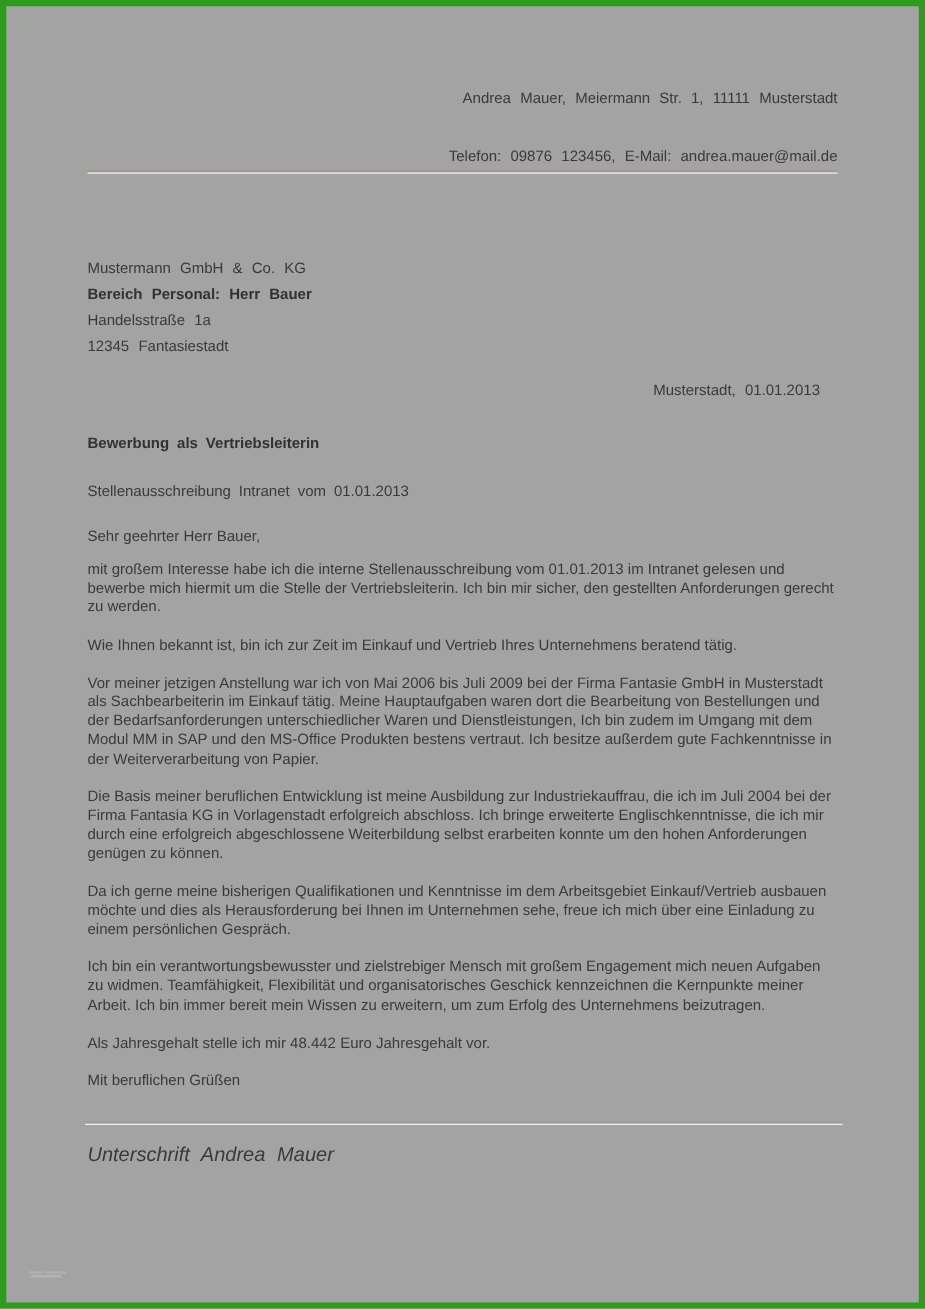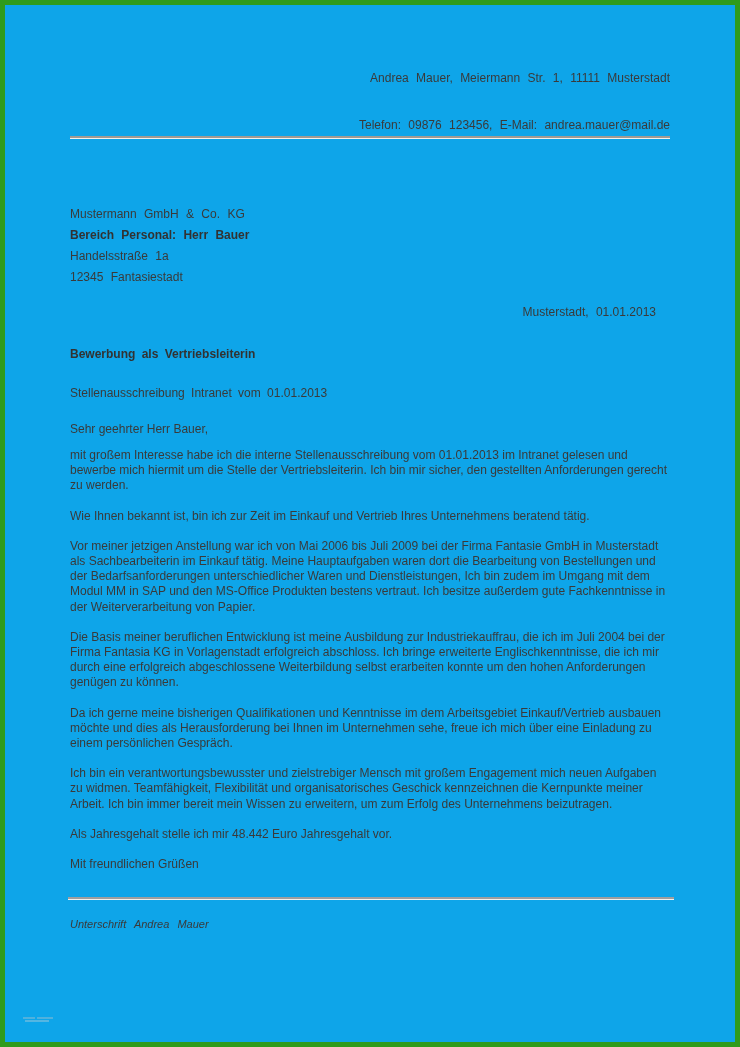--- a/index.html
+++ b/index.html
@@ -6,21 +6,21 @@
     margin: 0;
     padding: 0;
     background: #fcfcfa;
     font-family: "Liberation Sans", "DejaVu Sans", sans-serif;
   }
   .page {
     position: relative;
     width: 740px;
     height: 1047px;
     box-sizing: border-box;
-    background: #0ea5e9;
+    background: #a3a3a3;
     border: 5px solid #2f9b1c;
     overflow: hidden;
   }
   .content {
     position: relative;
     box-sizing: border-box;
     width: 100%;
     height: 100%;
     padding: 66px 65px 0 65px;
     color: #3a3a3a;
@@ -64,21 +64,21 @@
     width: 606px;
     margin-left: -2px;
     height: 0;
     border-top: 2px solid #9e9e9e;
     border-bottom: 1px solid #f1f1ef;
   }
   .signature {
     margin-top: 17px;
     font-style: italic;
     word-spacing: 5px;
-    font-size: 11px;
+    font-size: 16px;
   }
   .watermark {
     position: absolute;
     left: 18px;
     bottom: 19px;
     width: 30px;
     height: 7px;
     opacity: 0.35;
     background:
       linear-gradient(#c9c9c9, #c9c9c9) 0 1px / 12px 2px no-repeat,
@@ -118,21 +118,21 @@
     <div class="letter-body">
         <p>mit großem Interesse habe ich die interne Stellenausschreibung vom 01.01.2013 im Intranet gelesen und bewerbe mich hiermit um die Stelle der Vertriebsleiterin. Ich bin mir sicher, den gestellten Anforderungen gerecht zu werden.</p>
         <p>Wie Ihnen bekannt ist, bin ich zur Zeit im Einkauf und Vertrieb Ihres Unternehmens beratend tätig.</p>
         <p>Vor meiner jetzigen Anstellung war ich von Mai 2006 bis Juli 2009 bei der Firma Fantasie GmbH in Musterstadt als Sachbearbeiterin im Einkauf tätig. Meine Hauptaufgaben waren dort die Bearbeitung von Bestellungen und der Bedarfsanforderungen unterschiedlicher Waren und Dienstleistungen, Ich bin zudem im Umgang mit dem Modul MM in SAP und den MS-Office Produkten bestens vertraut. Ich besitze außerdem gute Fachkenntnisse in der Weiterverarbeitung von Papier.</p>
         <p>Die Basis meiner beruflichen Entwicklung ist meine Ausbildung zur Industriekauffrau, die ich im Juli 2004 bei der Firma Fantasia KG in Vorlagenstadt erfolgreich abschloss. Ich bringe erweiterte Englischkenntnisse, die ich mir durch eine erfolgreich abgeschlossene Weiterbildung selbst erarbeiten konnte um den hohen Anforderungen genügen zu können.</p>
         <p>Da ich gerne meine bisherigen Qualifikationen und Kenntnisse im dem Arbeitsgebiet Einkauf/Vertrieb ausbauen möchte und dies als Herausforderung bei Ihnen im Unternehmen sehe, freue ich mich über eine Einladung zu einem persönlichen Gespräch.</p>
         <p>Ich bin ein verantwortungsbewusster und zielstrebiger Mensch mit großem Engagement mich neuen Aufgaben zu widmen. Teamfähigkeit, Flexibilität und organisatorisches Geschick kennzeichnen die Kernpunkte meiner Arbeit.  Ich bin immer bereit mein Wissen zu erweitern, um zum Erfolg des Unternehmens beizutragen.</p>
         <p>Als Jahresgehalt stelle ich mir 48.442 Euro Jahresgehalt vor.</p>
       </div>
 
-    <p class="closing">Mit freundlichen Grüßen</p>
+    <p class="closing">Mit beruflichen Grüßen</p>
 
     <div class="sig-rule"></div>
 
     <div class="signature">Unterschrift Andrea  Mauer</div>
 
     <div class="watermark"></div>
   </div>
 </div>
 
 </body></html>

